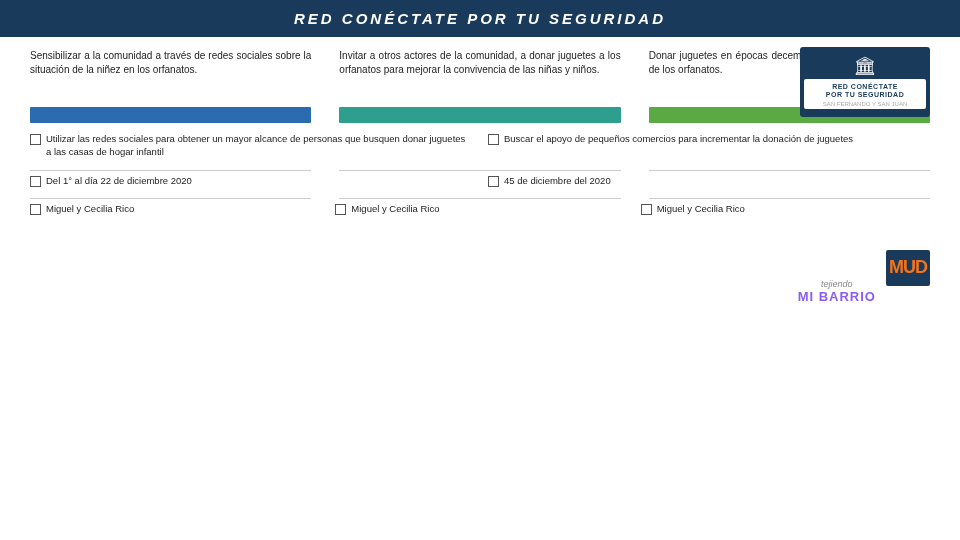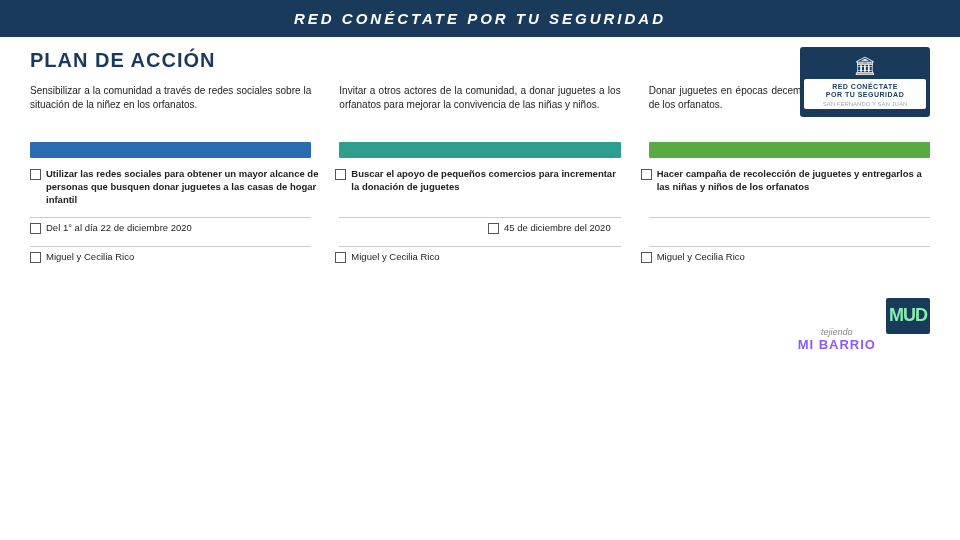--- a/index.html
+++ b/index.html
@@ -116,21 +116,21 @@
       height: 11px;
       border: 1.5px solid #555;
       flex-shrink: 0;
       margin-top: 1px;
       background: #fff;
     }
     .action-text {
       font-size: 9.5px;
       color: #222;
       line-height: 1.35;
-      font-weight: bold;
+      font-weight: normal;
     }
     .action-text.normal {
       font-weight: normal;
     }
     .footer-logos {
       display: flex;
       align-items: center;
       justify-content: flex-end;
       gap: 10px;
       margin-top: 8px;
@@ -145,21 +145,21 @@
       margin-top: 48px;
     }
     .tejiendo-title {
       font-size: 13px;
       font-weight: bold;
       color: #8b5cf6;
       letter-spacing: 1px;
     }
     .mud-logo {
       background: #1a3a5c;
-      color: #86efac;
+      color: #f97316;
       font-size: 18px;
       font-weight: bold;
       width: 44px;
       height: 36px;
       display: flex;
       align-items: center;
       justify-content: center;
       border-radius: 2px;
       letter-spacing: -1px;
     }
@@ -170,21 +170,20 @@
     }
   </style>
 </head>
 <body>
 
 <div class="header">
   <span>RED CONÉCTATE POR TU SEGURIDAD</span>
 </div>
 
 <div class="main">
-  <h1 class="plan-title">PLAN DE ACCIÓN</h1>
 
   <div class="logo-badge">
     <div class="logo-icon">🏛</div>
     <div class="logo-badge-inner">
       <div class="logo-badge-title">RED CONÉCTATE<br><span>POR TU SEGURIDAD</span></div>
       <div class="logo-city">SAN FERNANDO Y SAN JUAN</div>
     </div>
   </div>
 
   <div class="columns">
@@ -217,26 +216,20 @@
         <div class="checkbox"></div>
         <span class="action-text">Utilizar las redes sociales para obtener un mayor alcance de personas que busquen donar juguetes a las casas de hogar infantil</span>
       </div>
     </div>
     <div class="row-col">
       <div class="action-item">
         <div class="checkbox"></div>
         <span class="action-text">Buscar el apoyo de pequeños comercios para incrementar la donación de juguetes</span>
       </div>
     </div>
-    <div class="row-col">
-      <div class="action-item">
-        <div class="checkbox"></div>
-        <span class="action-text">Hacer campaña de recolección de juguetes y entregarlos a las niñas y niños de los orfanatos</span>
-      </div>
-    </div>
   </div>
 
   <div class="columns">
     <div class="col">
         <hr class="section-divider">
       </div>
     <div class="col">
         <hr class="section-divider">
       </div>
     <div class="col">

